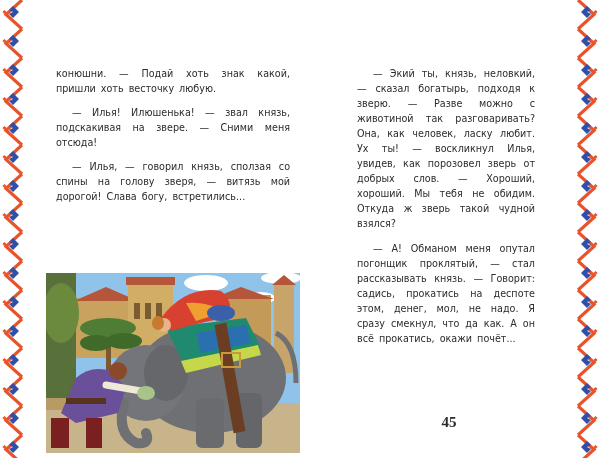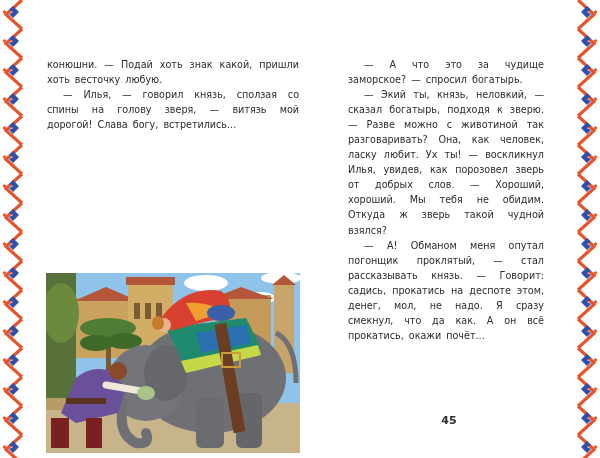--- a/index.html
+++ b/index.html
@@ -16,31 +16,31 @@
   .border.right { right:0; }
   .border svg { display:block; }
 
   .page-text {
     position:absolute;
     font-size:9.6px;
     line-height:15.05px;
     text-align:justify;
     word-spacing:2px;
   }
-  .page-text p { margin:0; }
+  .page-text p { margin:9px; }
   .page-text p.indent { text-indent:16px; }
   .left-text { left:47px; top:57px; width:252px; }
   .right-text { left:348px; top:57px; width:196px; }
 
   .illustration {
     position:absolute; left:46px; top:273px; width:254px; height:180px; overflow:hidden;
   }
   .page-number {
     position:absolute; left:437px; top:414px; width:24px; text-align:center;
-    font-size:11px; font-weight:bold; color:#2b2b2b;
+    font-size:15px; font-weight:bold; color:#2b2b2b;font-family:Liberation Serif, serif;
   }
 </style>
 </head>
 <body>
 
 <div class="border left">
   <svg width="26" height="458" viewBox="0 0 26 458">
     <defs>
       <pattern id="zzL" x="0" y="0" width="26" height="29" patternUnits="userSpaceOnUse">
         <polyline points="22,0 6,14.5 22,29" fill="none" stroke="#e8532a" stroke-width="3.2" stroke-linejoin="miter"></polyline>
@@ -60,20 +60,21 @@
         <polygon points="17,10 13,6 7,12 13,18 17,14 13,12" fill="#2f4fa8"></polygon>
         <rect x="20" y="10.5" width="3" height="3" fill="#e8532a" transform="rotate(45 21.5 12)"></rect>
       </pattern>
     </defs>
     <rect x="0" y="0" width="26" height="458" fill="url(#zzR)"></rect>
   </svg>
 </div>
 
 <div class="page-text left-text">
   <p>конюшни. — Подай хоть знак какой, пришли хоть весточку любую.</p>
+  <p class="indent">— Илья! Илюшенька! — звал князь, подскакивая на звере. — Сними меня отсюда!</p>
   <p class="indent">— Илья, — говорил князь, сползая со спины на голову зверя, — витязь мой дорогой! Слава богу, встретились...</p>
 </div>
 
 <div class="illustration">
   <svg width="254" height="180" viewBox="0 0 254 180">
 
     <rect x="0" y="0" width="254" height="180" fill="#8fc3ea"></rect>
     <ellipse cx="160" cy="10" rx="22" ry="8" fill="#ffffff"></ellipse>
     <ellipse cx="215" cy="25" rx="14" ry="6" fill="#ffffff"></ellipse>
     <ellipse cx="235" cy="5" rx="20" ry="6" fill="#ffffff"></ellipse>
@@ -127,18 +128,17 @@
     <circle cx="72" cy="98" r="9" fill="#8a4a2a"></circle>
     <rect x="20" y="125" width="40" height="6" fill="#5a3320"></rect>
     <rect x="5" y="145" width="18" height="30" fill="#7a2020"></rect>
     <rect x="40" y="145" width="16" height="30" fill="#7a2020"></rect>
     <path d="M60 112 L95 118" stroke="#f0e8d8" stroke-width="7" stroke-linecap="round"></path>
     <ellipse cx="100" cy="120" rx="9" ry="7" fill="#a9c48a"></ellipse>
   </svg>
 </div>
 
 <div class="page-text right-text">
-  <p class="indent">— А что это за чудище заморское? — спросил богатырь.</p>
   <p class="indent">— Экий ты, князь, неловкий, — сказал богатырь, подходя к зверю. — Разве можно с животиной так разговаривать? Она, как человек, ласку любит. Ух ты! — воскликнул Илья, увидев, как порозовел зверь от добрых слов. — Хороший, хороший. Мы тебя не обидим. Откуда ж зверь такой чудной взялся?</p>
   <p class="indent">— А! Обманом меня опутал погонщик проклятый, — стал рассказывать князь. — Говорит: садись, прокатись на деспоте этом, денег, мол, не надо. Я сразу смекнул, что да как. А он всё прокатись, окажи почёт...</p>
 </div>
 
 <div class="page-number">45</div>
 
 </body></html>

